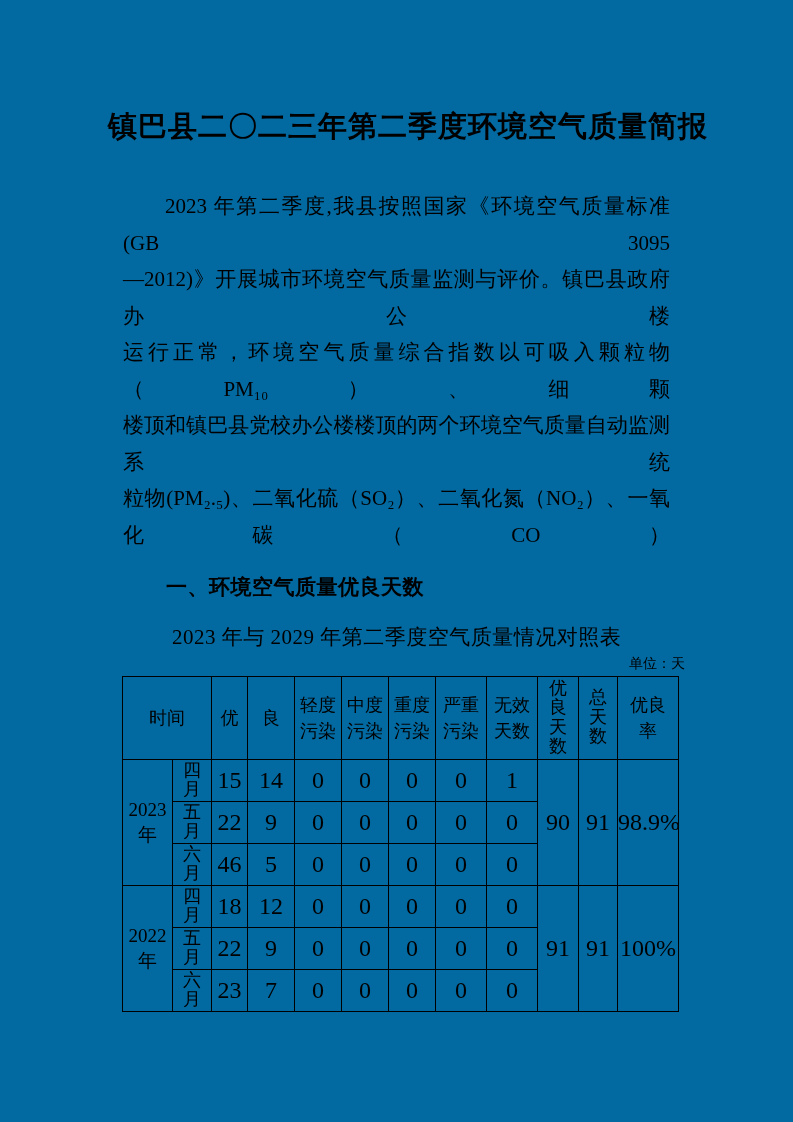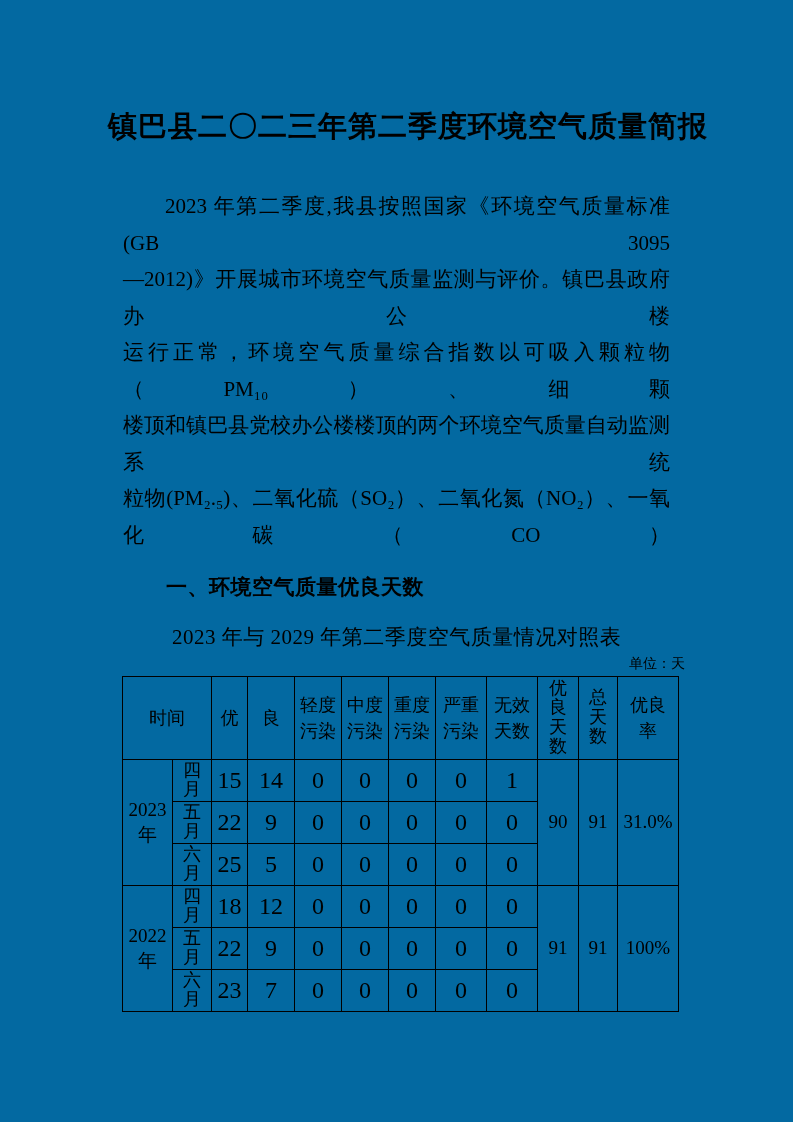--- a/index.html
+++ b/index.html
@@ -70,21 +70,21 @@
   }
   .cmp th {
     font-size:18px;
     line-height:26px;
     white-space:pre-line;
   }
   .cmp th.v { line-height:19.5px; }
   .cmp tr.head { height:83px; }
   .cmp tr.r { height:42px; }
   .cmp td.num { font-size:24px; }
-  .cmp td.sum { font-size:19px; }
+  .cmp td.sum { font-size:24px; }
   .cmp td.year { font-size:19px; line-height:25px; white-space:pre-line; }
   .cmp td.month { font-size:18px; line-height:19px; white-space:pre-line; }
 </style>
 </head>
 <body>
 
 <div class="page">
 
   <h1 class="title">镇巴县二〇二三年第二季度环境空气质量简报</h1>
 
@@ -150,37 +150,37 @@
 月</td>
         <td class="num">15</td>
         <td class="num">14</td>
         <td class="num">0</td>
         <td class="num">0</td>
         <td class="num">0</td>
         <td class="num">0</td>
         <td class="num">1</td>
         <td class="sum" rowspan="3">90</td>
         <td class="sum" rowspan="3">91</td>
-        <td class="sum" rowspan="3">31.0%</td>
+        <td class="sum" rowspan="3">98.9%</td>
       </tr>
       <tr class="r">
         <td class="month">五
 月</td>
         <td class="num">22</td>
         <td class="num">9</td>
         <td class="num">0</td>
         <td class="num">0</td>
         <td class="num">0</td>
         <td class="num">0</td>
         <td class="num">0</td>
       </tr>
       <tr class="r">
         <td class="month">六
 月</td>
-        <td class="num">25</td>
+        <td class="num">46</td>
         <td class="num">5</td>
         <td class="num">0</td>
         <td class="num">0</td>
         <td class="num">0</td>
         <td class="num">0</td>
         <td class="num">0</td>
       </tr>
 
       <tr class="r">
         <td class="year" rowspan="3">2022

